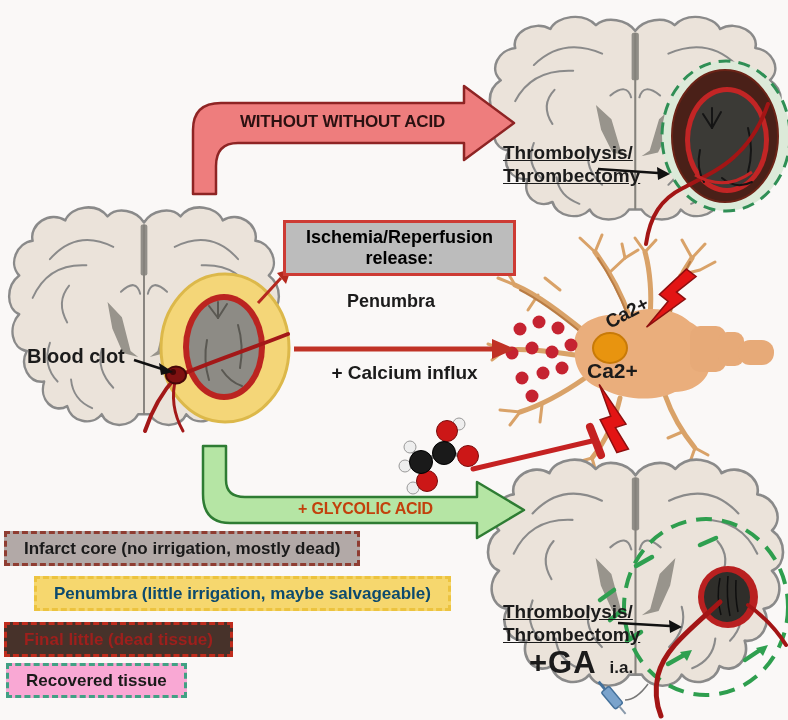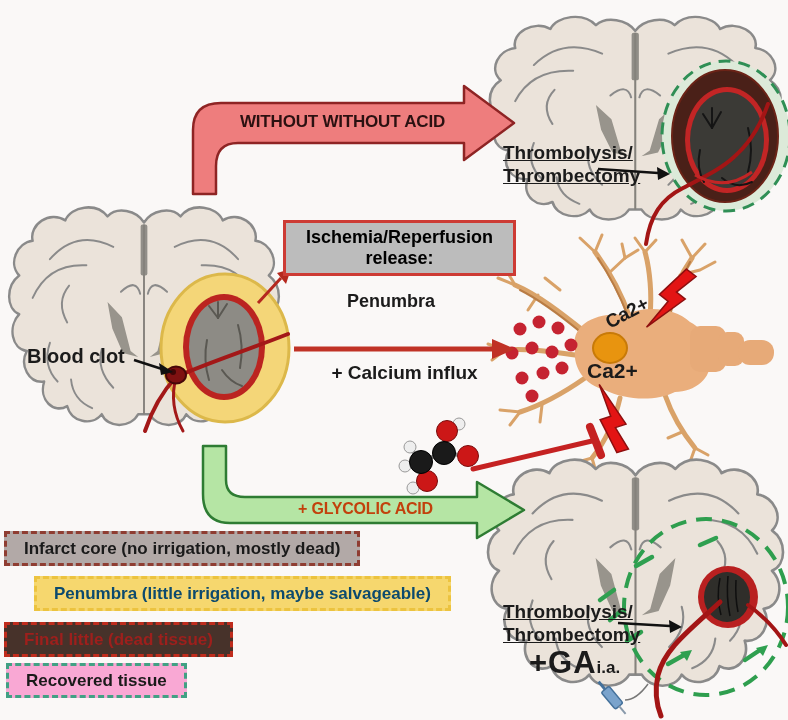--- a/index.html
+++ b/index.html
@@ -18,21 +18,21 @@
     background:#bcbcbc;border:3px solid #cd3b34;
     font-weight:700;font-size:18px;color:#000000;text-align:center;
     padding:4px 2px;line-height:1.18;
   }
   .glut{font-size:18px;}
   .calc{font-size:19px;}
   .bloodclot{font-size:20px;}
   .ca{font-size:19px;}
   .ca2{font-size:21px;}
   .thrombo{font-size:19px;line-height:1.22;text-decoration:underline;}
-  .ga-ia{display:flex;align-items:baseline;}
+  .ga-ia{display:flex;align-items:baseline;gap:13px;}
   .ga-big{font-size:31px;letter-spacing:1px;}
   .ga-small{font-size:17px;}
   .legend-item{
     position:absolute;display:inline-block;white-space:nowrap;
     border:3px dashed #888;font-weight:700;font-size:17px;
     padding:4px 17px;line-height:1.25;color:#1a1a1a;
   }
 </style>
 </head>
 <body>

